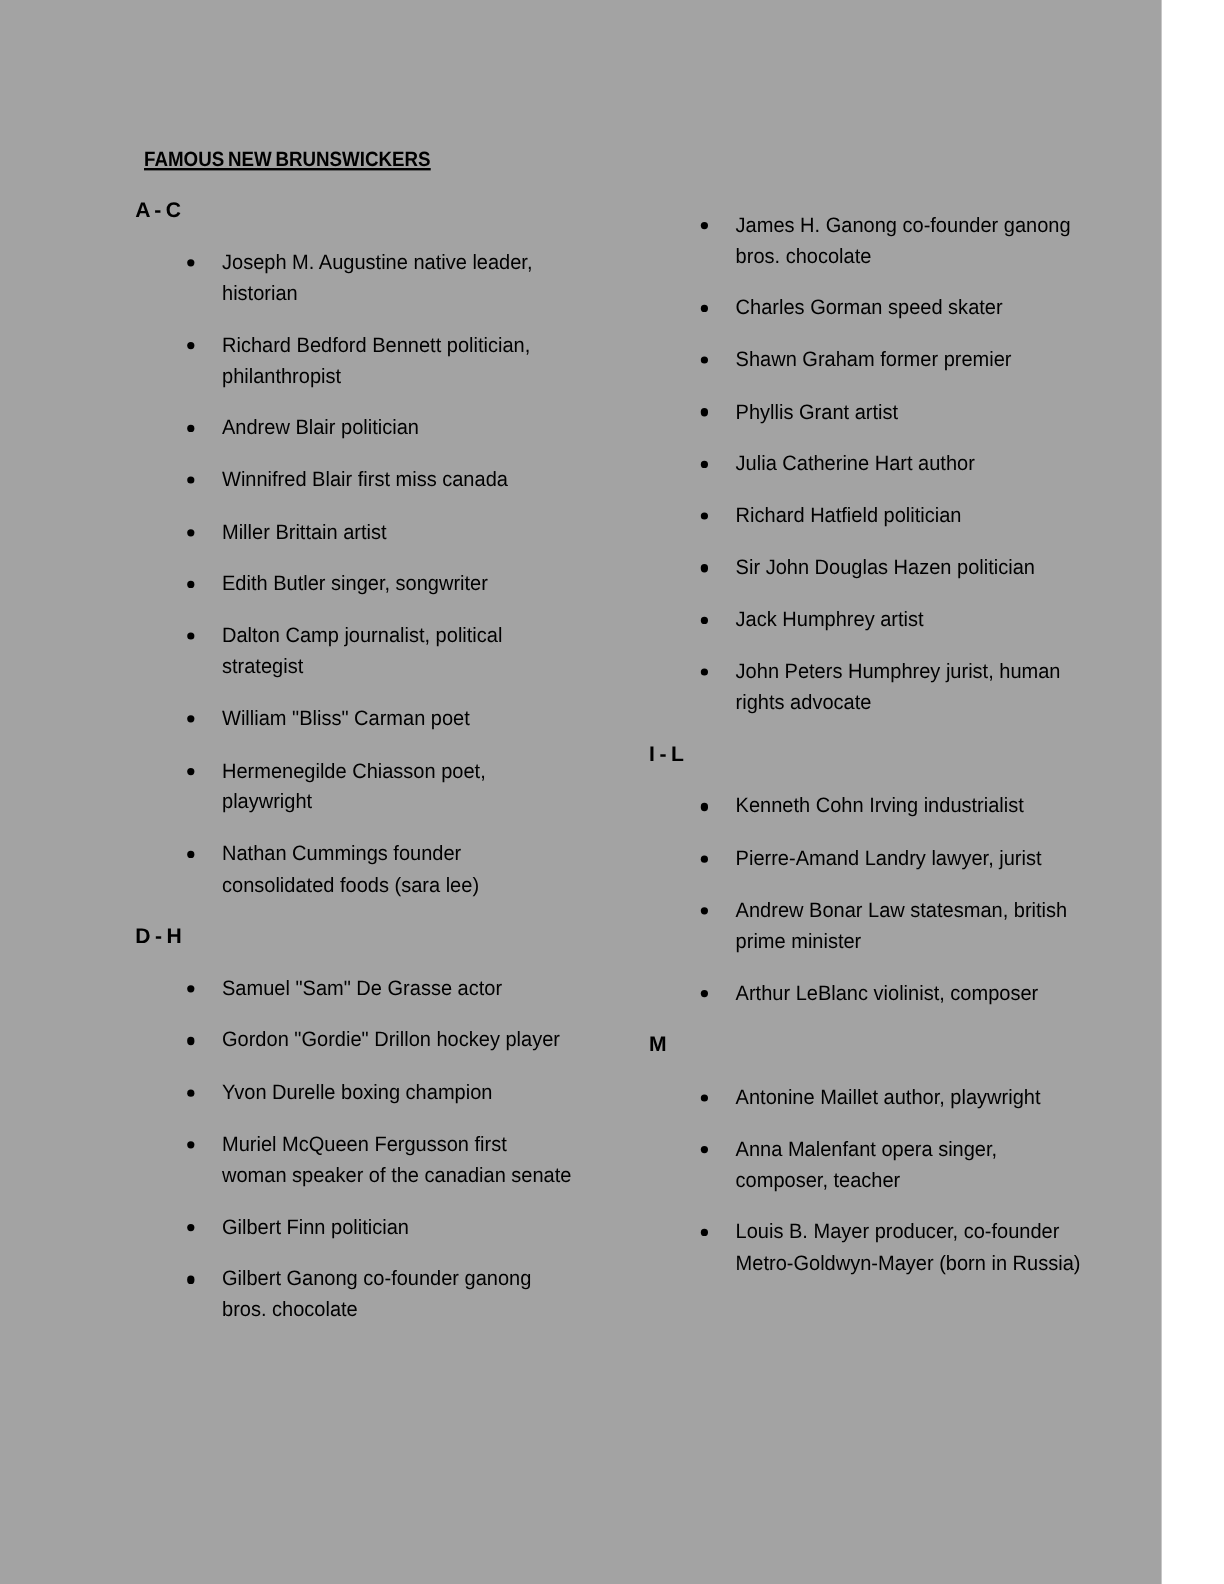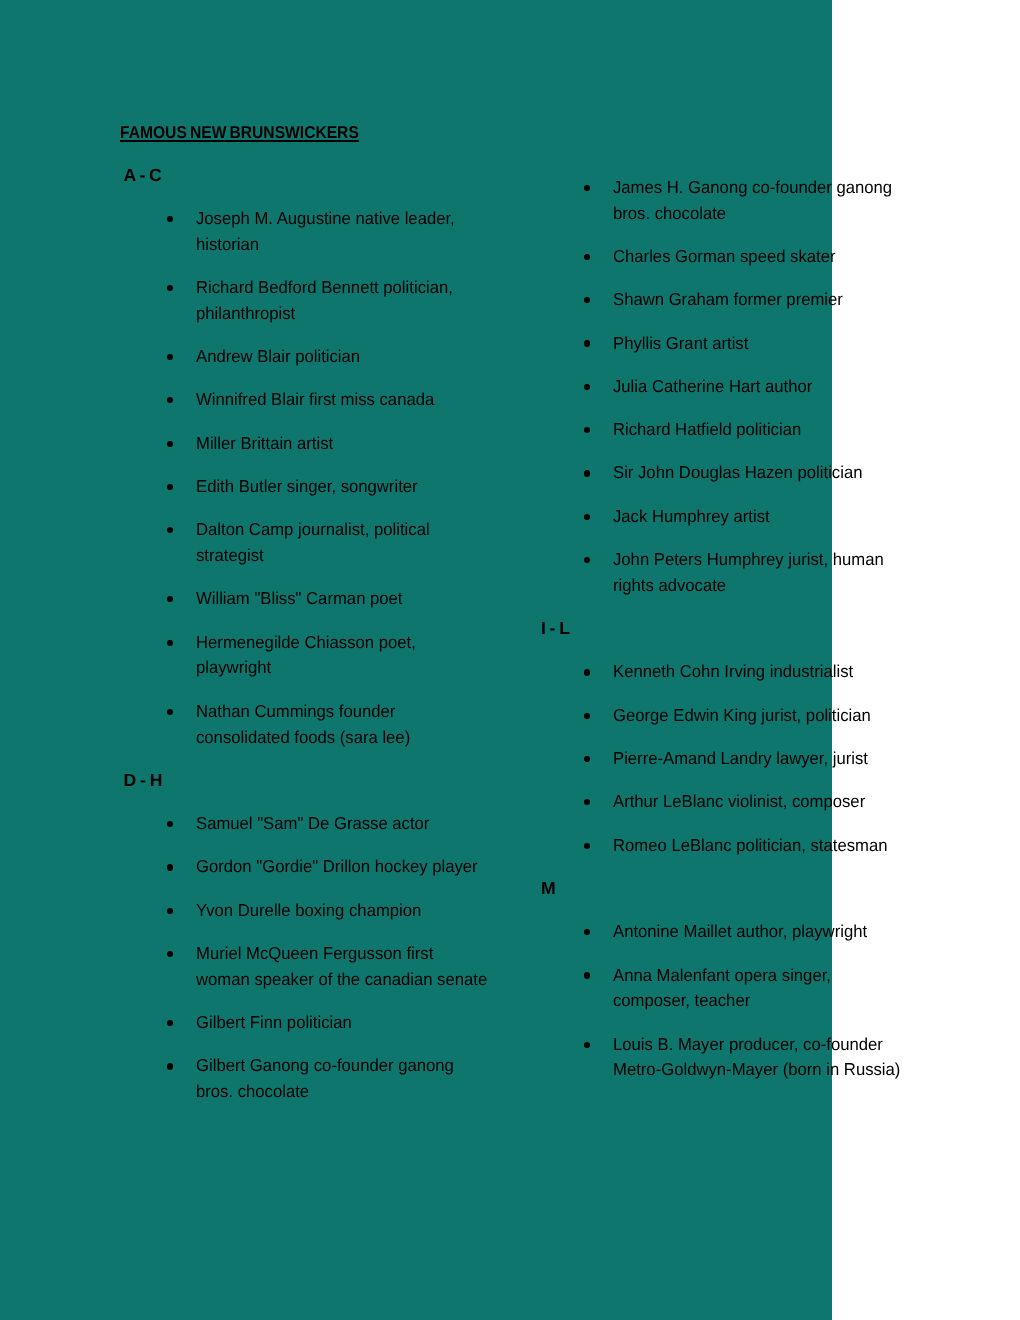--- a/index.html
+++ b/index.html
@@ -15,23 +15,23 @@
     overflow: hidden;
     font-family: "Liberation Sans", sans-serif;
     color: #000000;
     -webkit-font-smoothing: antialiased;
     text-rendering: geometricPrecision;
   }
   .page {
     position: absolute;
     left: 0;
     top: 0;
-    width: 832px;
+    width: 968px;
     height: 1320px;
-    background: #0f766e;
+    background: #a3a3a3;
     will-change: transform;
   }
   .doc-title {
     position: absolute;
     left: 120.4px;
     top: 120.1px;
     font-size: 17.2px;
     line-height: 25.8px;
     font-weight: bold;
     white-space: nowrap;
@@ -50,21 +50,21 @@
     right: 0;
     bottom: 4.4px;
     height: 1.4px;
     background: #000000;
   }
   .col {
     position: absolute;
     font-size: 16.72px;
     line-height: 25.8px;
   }
-  .col-left  { left: 184px; top: 162.6px; width: 400px; }
+  .col-left  { left: 173px; top: 162.6px; width: 400px; }
   .col-right { left: 601.3px; top: 162.9px; width: 400px; }
 
   .sec-head {
     font-weight: bold;
     margin: 0 0 17.5px 0;
     margin-left: -60.4px;
     white-space: nowrap;
   }
   .sec-head span {
     display: inline-block;
@@ -280,39 +280,34 @@
   <ul class="bullet-list">
     <li class="bullet-item">
           <span class="dot"></span>
           <span class="txt">
       <span class="ln">Kenneth Cohn Irving industrialist</span>
     </span>
         </li>
     <li class="bullet-item">
           <span class="dot"></span>
           <span class="txt">
-      <span class="ln">George Edwin King jurist, politician</span>
-    </span>
-        </li>
-    <li class="bullet-item">
-          <span class="dot"></span>
-          <span class="txt">
       <span class="ln">Pierre-Amand Landry lawyer, jurist</span>
     </span>
         </li>
     <li class="bullet-item">
           <span class="dot"></span>
           <span class="txt">
+      <span class="ln">Andrew Bonar Law statesman, british</span>
+      <span class="ln">prime minister</span>
+    </span>
+        </li>
+    <li class="bullet-item">
+          <span class="dot"></span>
+          <span class="txt">
       <span class="ln">Arthur LeBlanc violinist, composer</span>
-    </span>
-        </li>
-    <li class="bullet-item">
-          <span class="dot"></span>
-          <span class="txt">
-      <span class="ln">Romeo LeBlanc politician, statesman</span>
     </span>
         </li>
   </ul>
   <div class="sec-head"><span>M</span></div>
   <ul class="bullet-list">
     <li class="bullet-item">
           <span class="dot"></span>
           <span class="txt">
       <span class="ln">Antonine Maillet author, playwright</span>
     </span>

